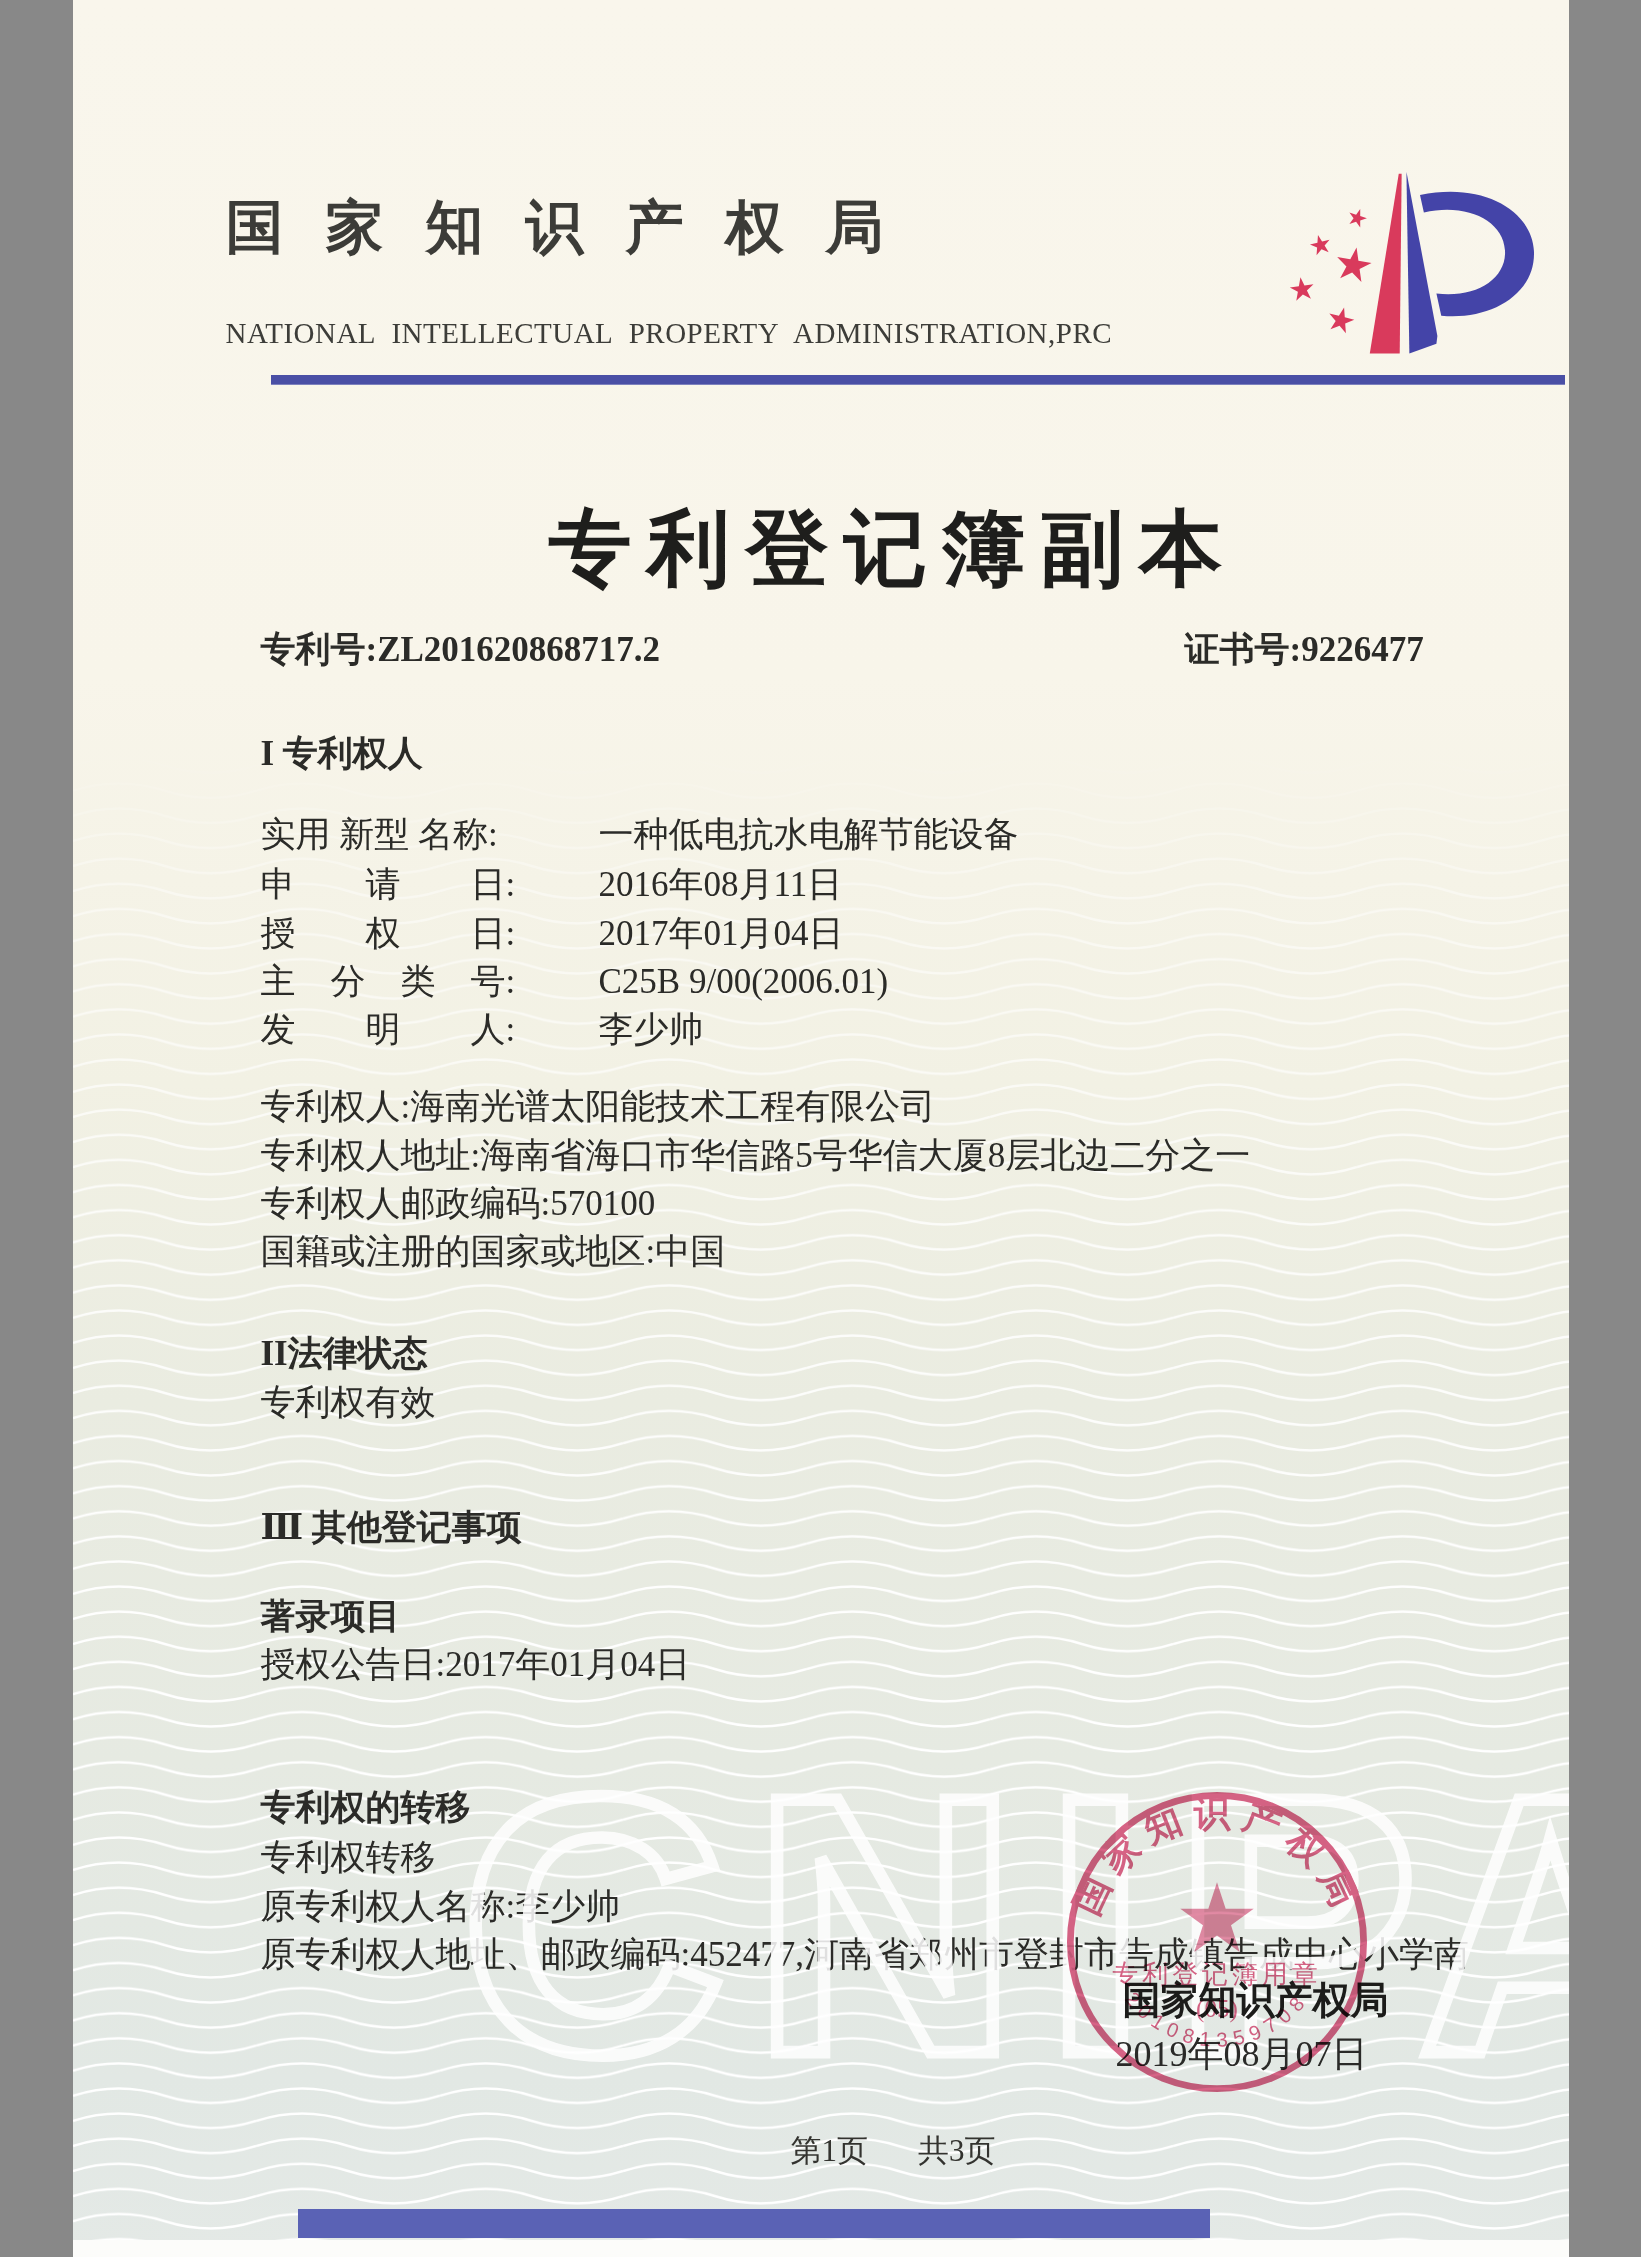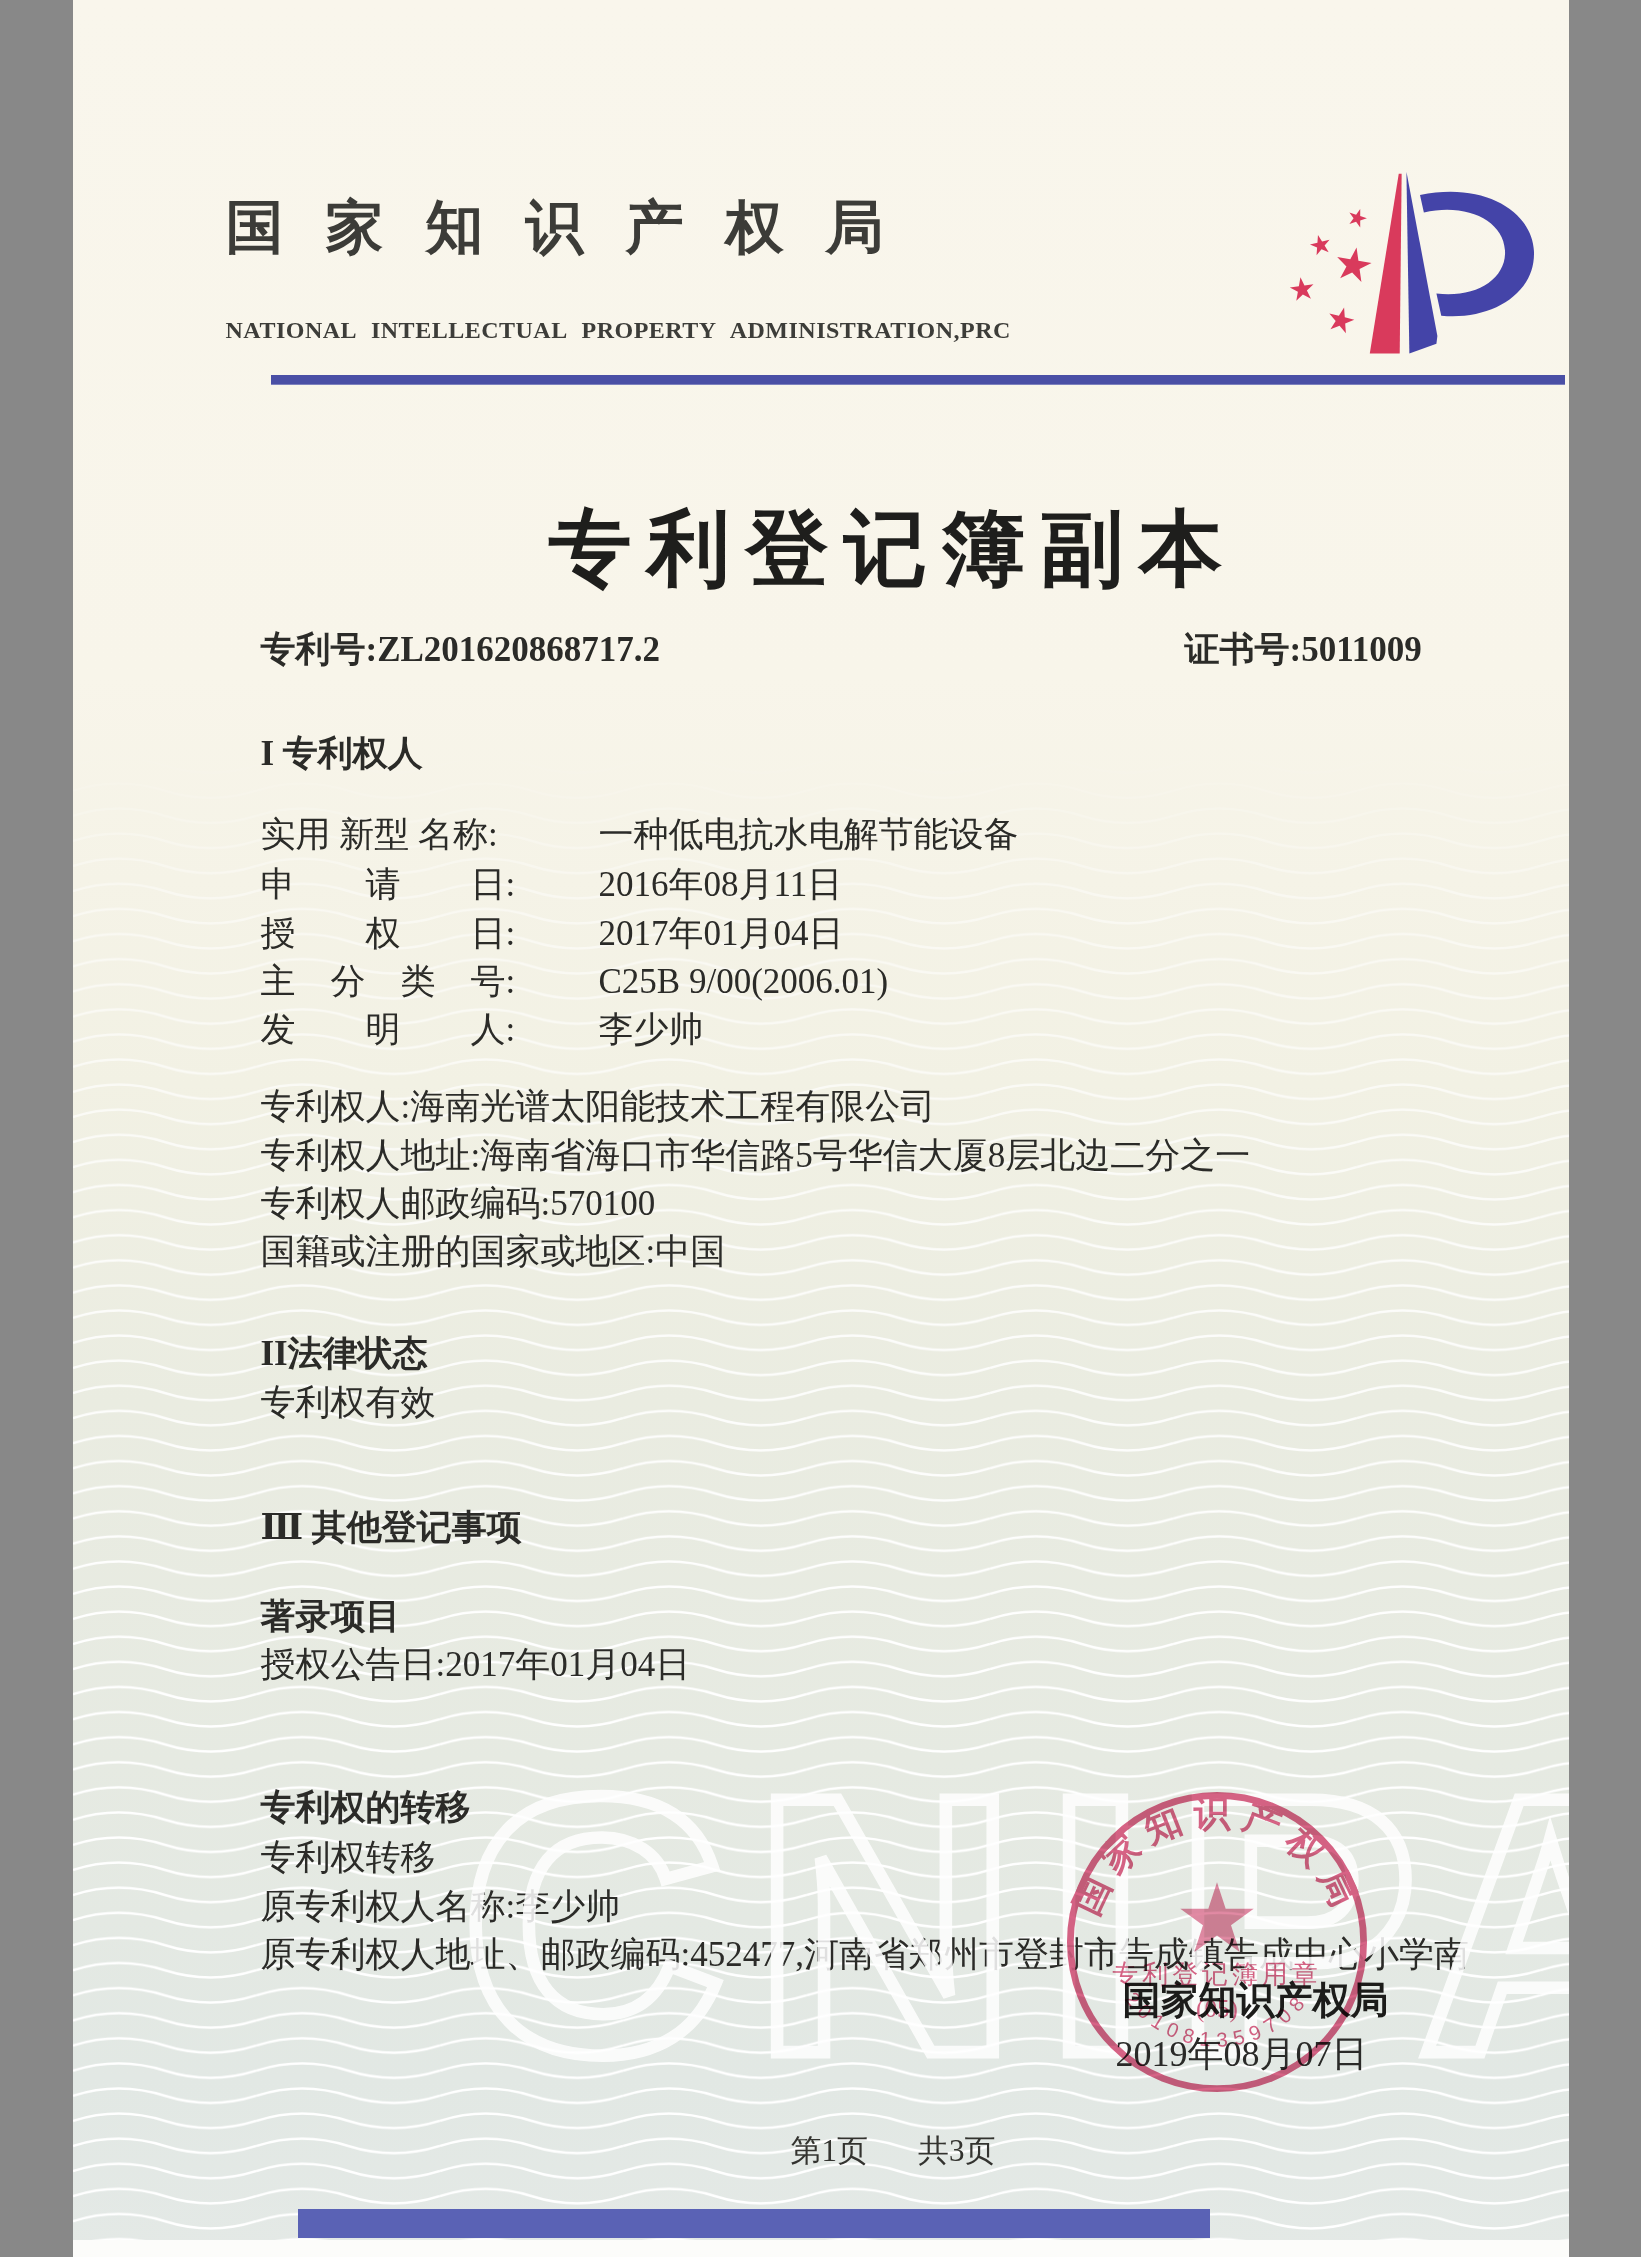--- a/index.html
+++ b/index.html
@@ -14,21 +14,21 @@
   }
   .abs{position:absolute;}
   .waves-svg{position:absolute;left:0;top:0;width:1641px;height:2257px;pointer-events:none;}
   .agency-cn{
     left:153px;top:189px;width:734px;
     font-size:58px;font-weight:bold;letter-spacing:42px;color:#3c3c38;
     white-space:nowrap;
   }
   .agency-en{
     left:153px;top:317px;width:1062px;
-    font-size:24px;font-weight:bold;letter-spacing:0.5px;word-spacing:8.7px;color:#3d3d39;
+    font-size:29px;font-weight:normal;letter-spacing:0.5px;word-spacing:8.7px;color:#3d3d39;
     white-space:nowrap;
   }
   .head-rule{
     left:198px;top:375px;width:1294px;height:8.7px;
     background:#4a4fa5;box-shadow:0 1px 0 #7d81bd;
   }
   .doc-title{
     left:0;top:494px;width:1641px;text-align:center;
     font-size:83px;font-weight:bold;letter-spacing:15.4px;color:#1e1e1c;
     white-space:nowrap;
@@ -106,21 +106,21 @@
       <use href="#star" transform="translate(47,136) scale(11) rotate(-14)"></use>
       <use href="#star" transform="translate(81,157) scale(19) rotate(10)"></use>
       <use href="#star" transform="translate(28,182) scale(13) rotate(-8)"></use>
       <use href="#star" transform="translate(68,214) scale(14) rotate(14)"></use>
     </g>
   </svg>
 
   <div class="abs doc-title">专利登记簿副本</div>
 
   <div class="abs meta-left"><span>专利号:</span><span>ZL201620868717.2</span></div>
-  <div class="abs meta-right"><span>证书号:</span><span>5011009</span></div>
+  <div class="abs meta-right"><span>证书号:</span><span>9226477</span></div>
 
   <div class="abs sec-head s1-head">I 专利权人</div>
 
   <div class="abs field-row r0"><span class="field-label">实用 新型 名称:</span><span class="field-value">一种低电抗水电解节能设备</span></div>
   <div class="abs field-row r1"><span class="field-label">申　　请　　日:</span><span class="field-value">2016年08月11日</span></div>
   <div class="abs field-row r2"><span class="field-label">授　　权　　日:</span><span class="field-value">2017年01月04日</span></div>
   <div class="abs field-row r3"><span class="field-label">主　分　类　号:</span><span class="field-value">C25B 9/00(2006.01)</span></div>
   <div class="abs holder h0">专利权人:海南光谱太阳能技术工程有限公司</div>
 
   <div class="abs field-row r4"><span class="field-label">发　　明　　人:</span><span class="field-value">李少帅</span></div>

